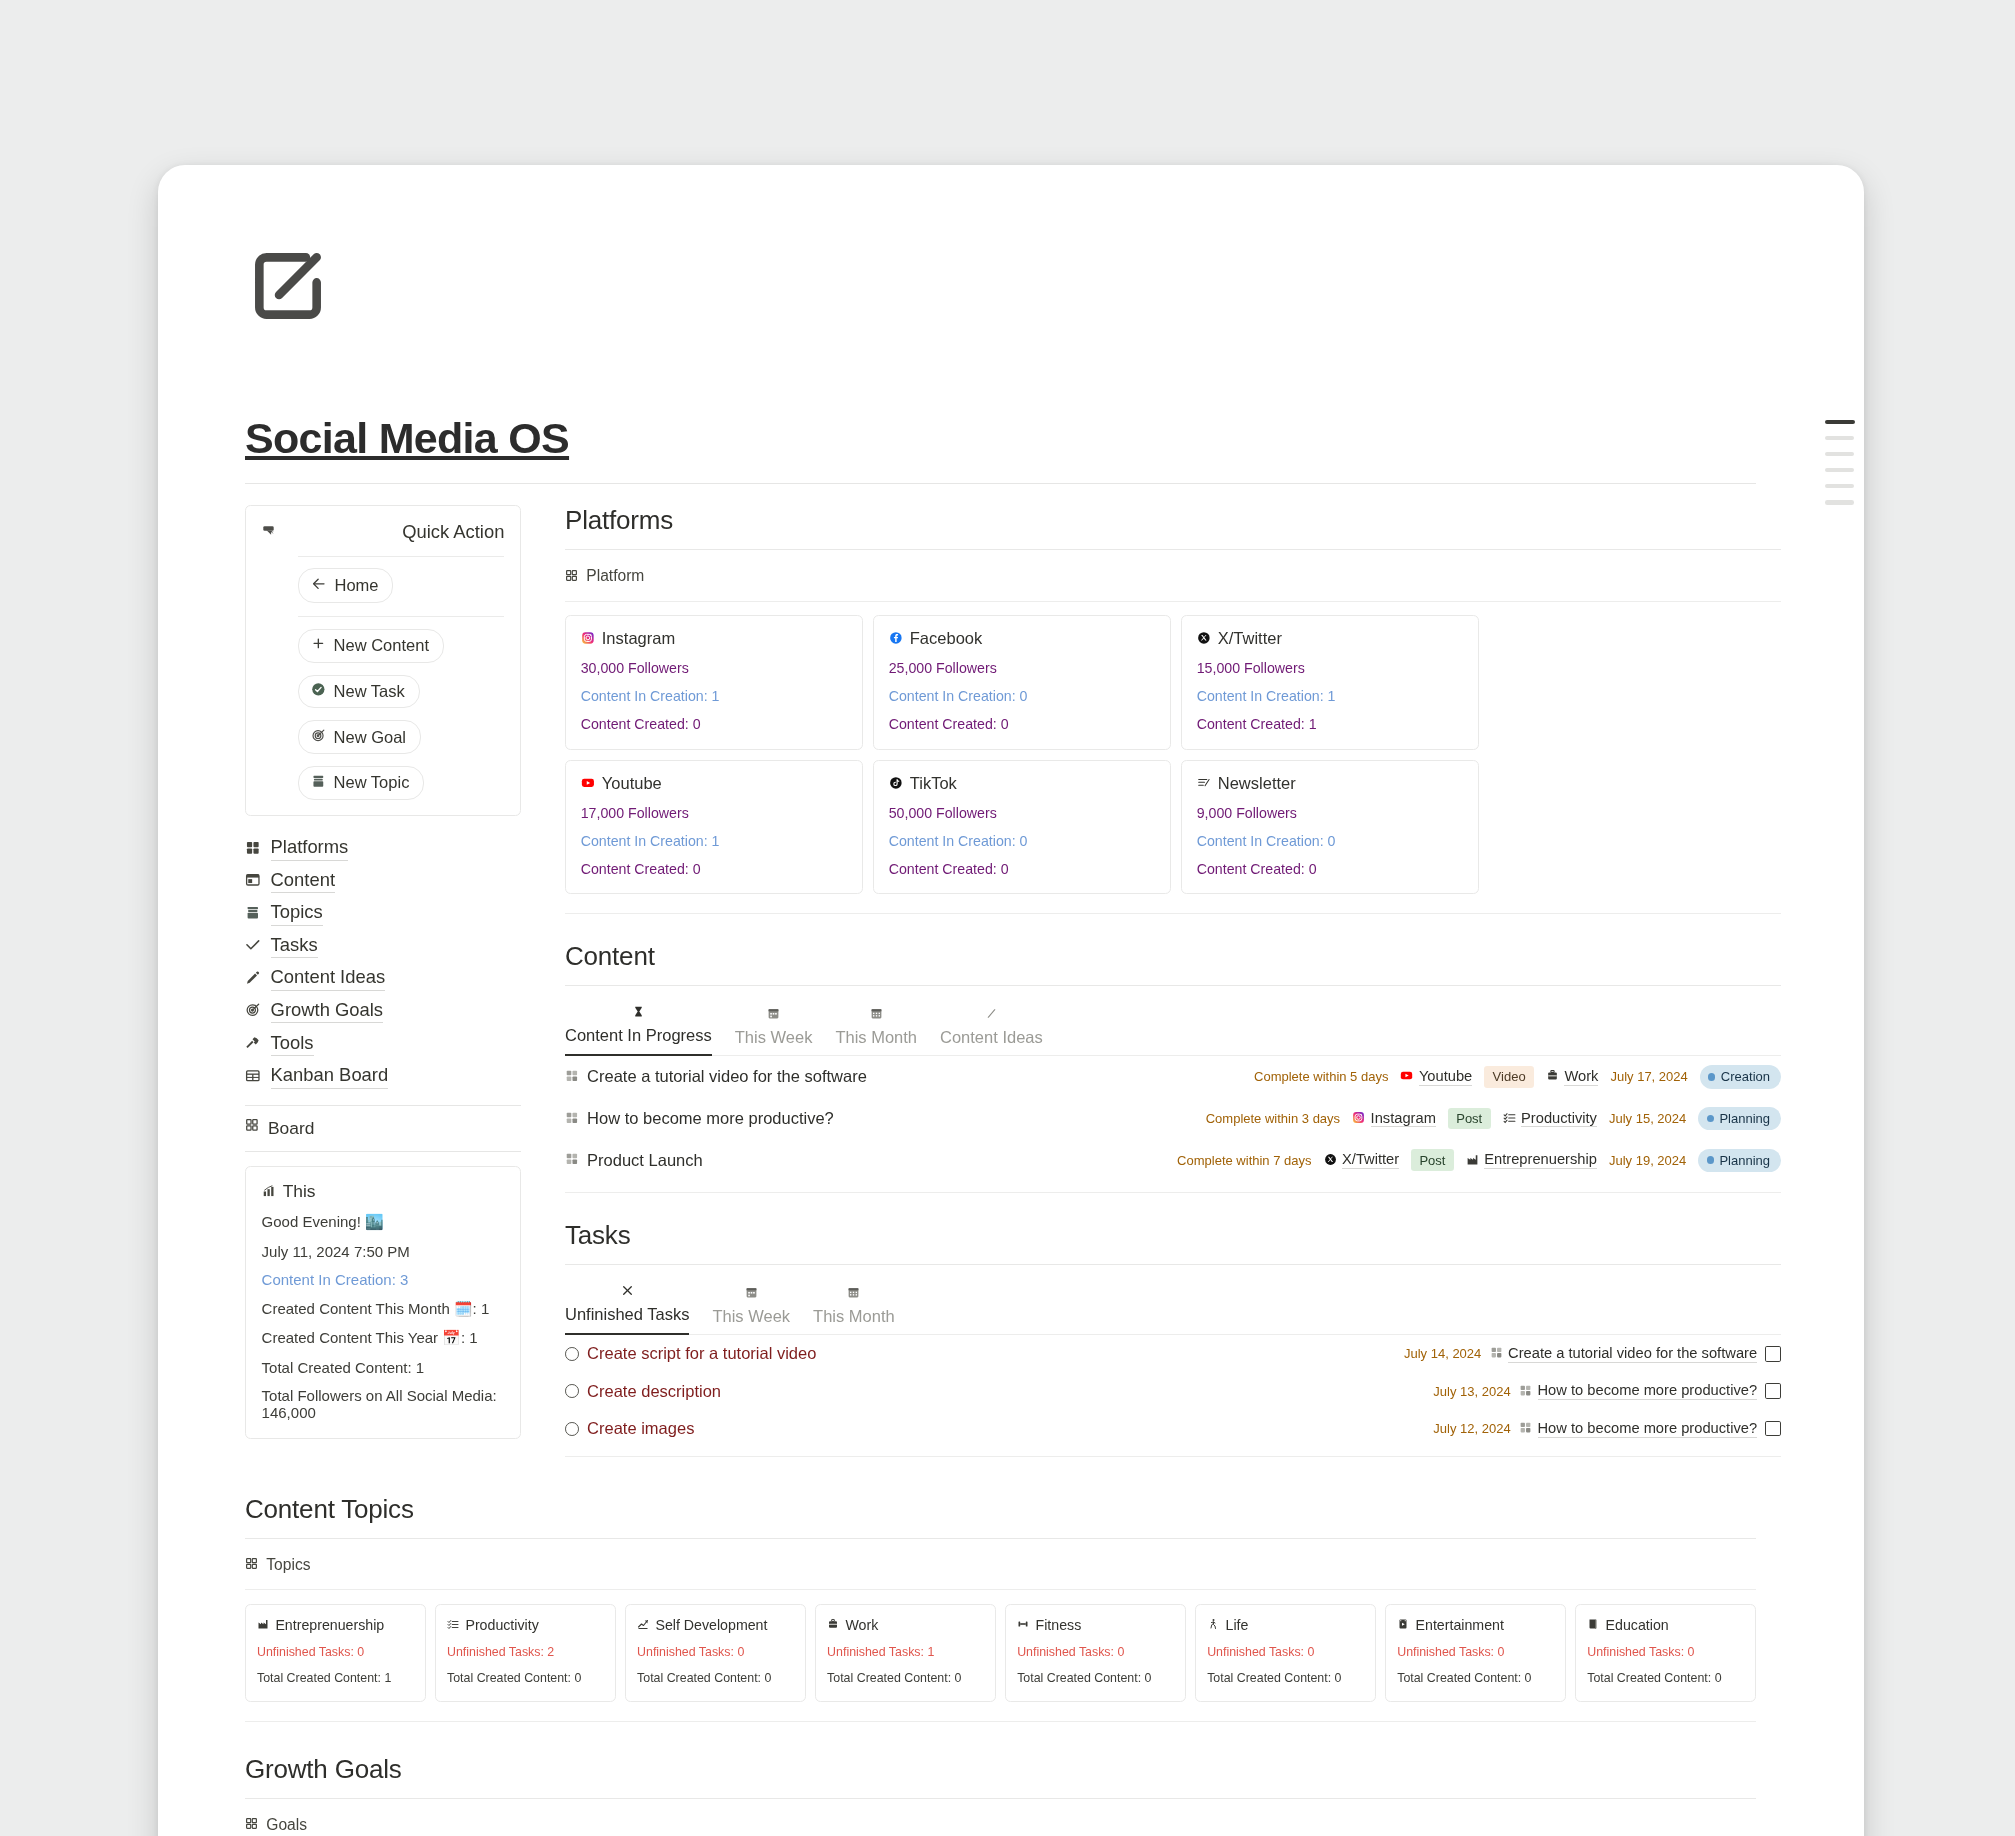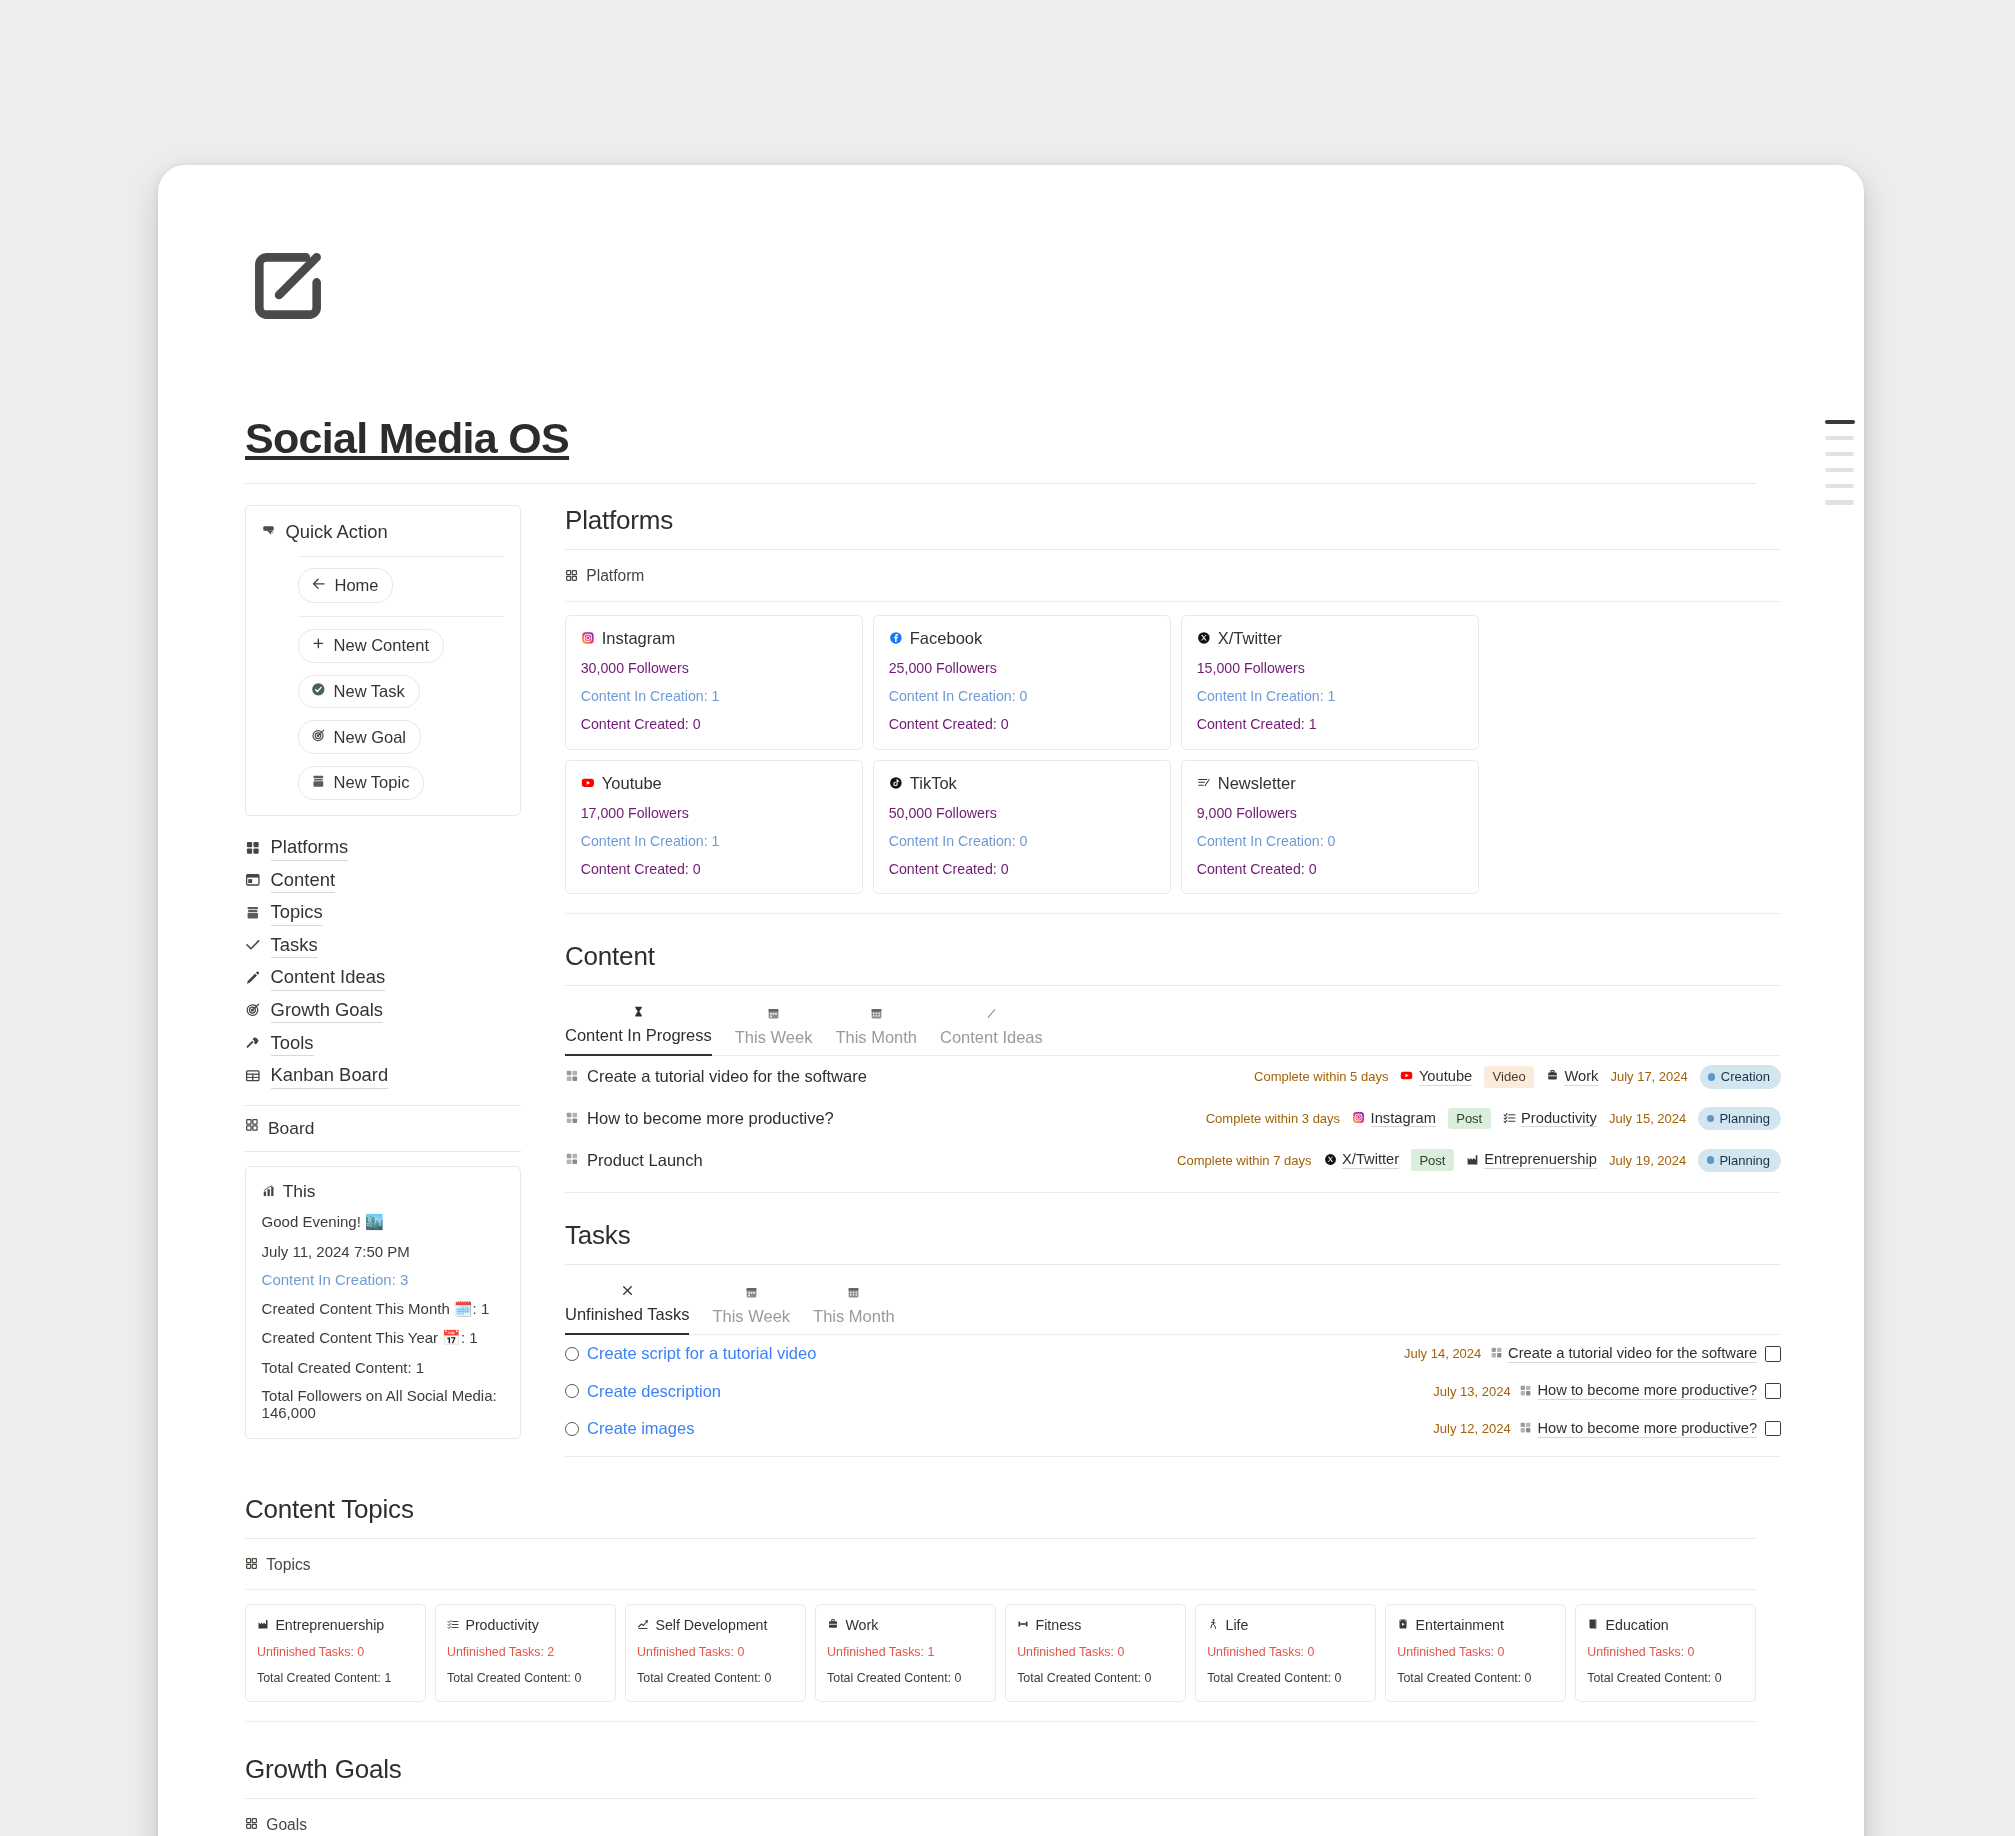--- a/index.html
+++ b/index.html
@@ -49,21 +49,21 @@
   .body-cols { display: flex; margin-top: 21px; }
   .col-left { width: 276px; flex: none; }
   .col-right { flex: 1; margin-left: 44px; }
 
   
   .qa-card {
     border: 0.9px solid #e8e8e7;
     border-radius: 5.5px;
     padding: 14.7px 15.6px 15.6px 15.6px;
   }
-  .qa-head { display: flex; align-items: center; gap: 8.3px; }
+  .qa-head { display: flex; align-items: center; gap: 8.3px; justify-content: space-between; }
   .qa-head-label { font-size: 18.4px; color: #35352f; }
   .qa-rule { height: 0.9px; background: #ebebea; margin: 13px 0 0 36px; }
   .qa-btn-wrap { padding-left: 36px; }
   .qa-btn {
     display: inline-flex; align-items: center; gap: 8.3px;
     border: 0.9px solid #e8e8e7;
     border-radius: 16px;
     padding: 6.4px 13.8px 6.4px 12px;
     margin-top: 12px;
     font-size: 16.5px;
@@ -151,21 +151,21 @@
   .pill-status {
     display:flex; align-items:center; gap: 5.5px;
     background: #d3e5ef; color: #183347;
     border-radius: 46px; padding: 4.1px 11px 4.1px 8.3px; font-size: 13px;
   }
   .dot { width: 7.3px; height: 7.3px; border-radius: 50%; background: #5b97c9; flex:none;}
   .meta-inline { display:flex; align-items:center; gap:5.5px; }
 
   
   .task-row { display:flex; align-items:center; padding: 9.2px 0; gap: 8.3px; }
-  .task-title { font-size: 16.5px; color: #3b82f6; }
+  .task-title { font-size: 16.5px; color: #7f1d1d; }
   .circle {
     width: 13.8px; height: 13.8px; border-radius: 50%;
     border: 1.4px solid #55554f; flex: none;
   }
   .checkbox {
     width: 15.6px; height: 15.6px; border: 1.4px solid #3d3d38; border-radius: 1.8px; flex: none;
   }
   .task-end-rule { height: 0.9px; background: #ededec; margin-top: 8.3px; }
 
   

